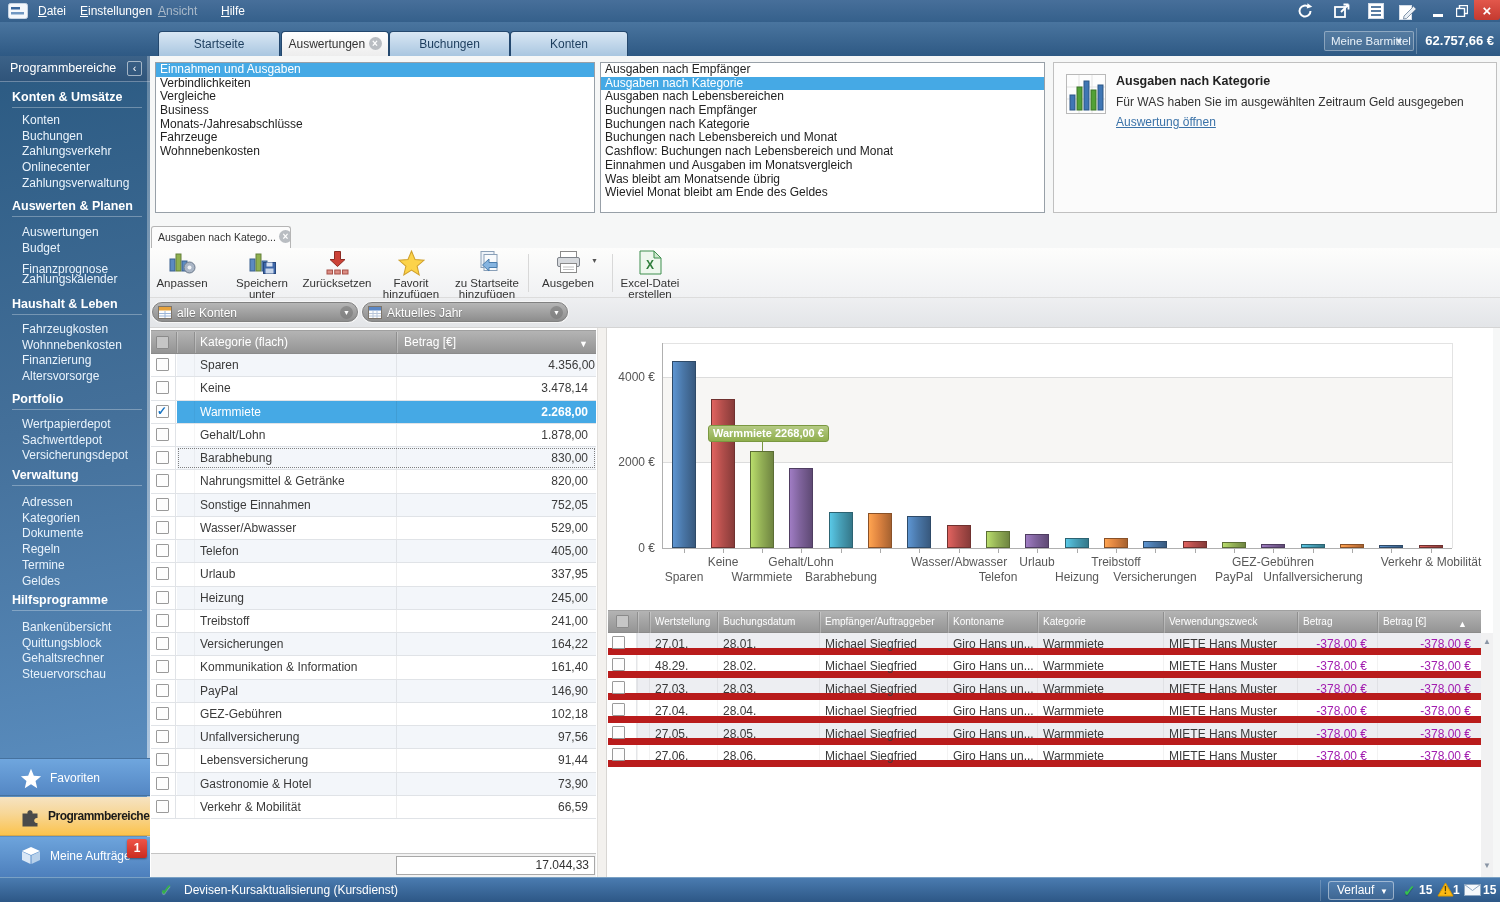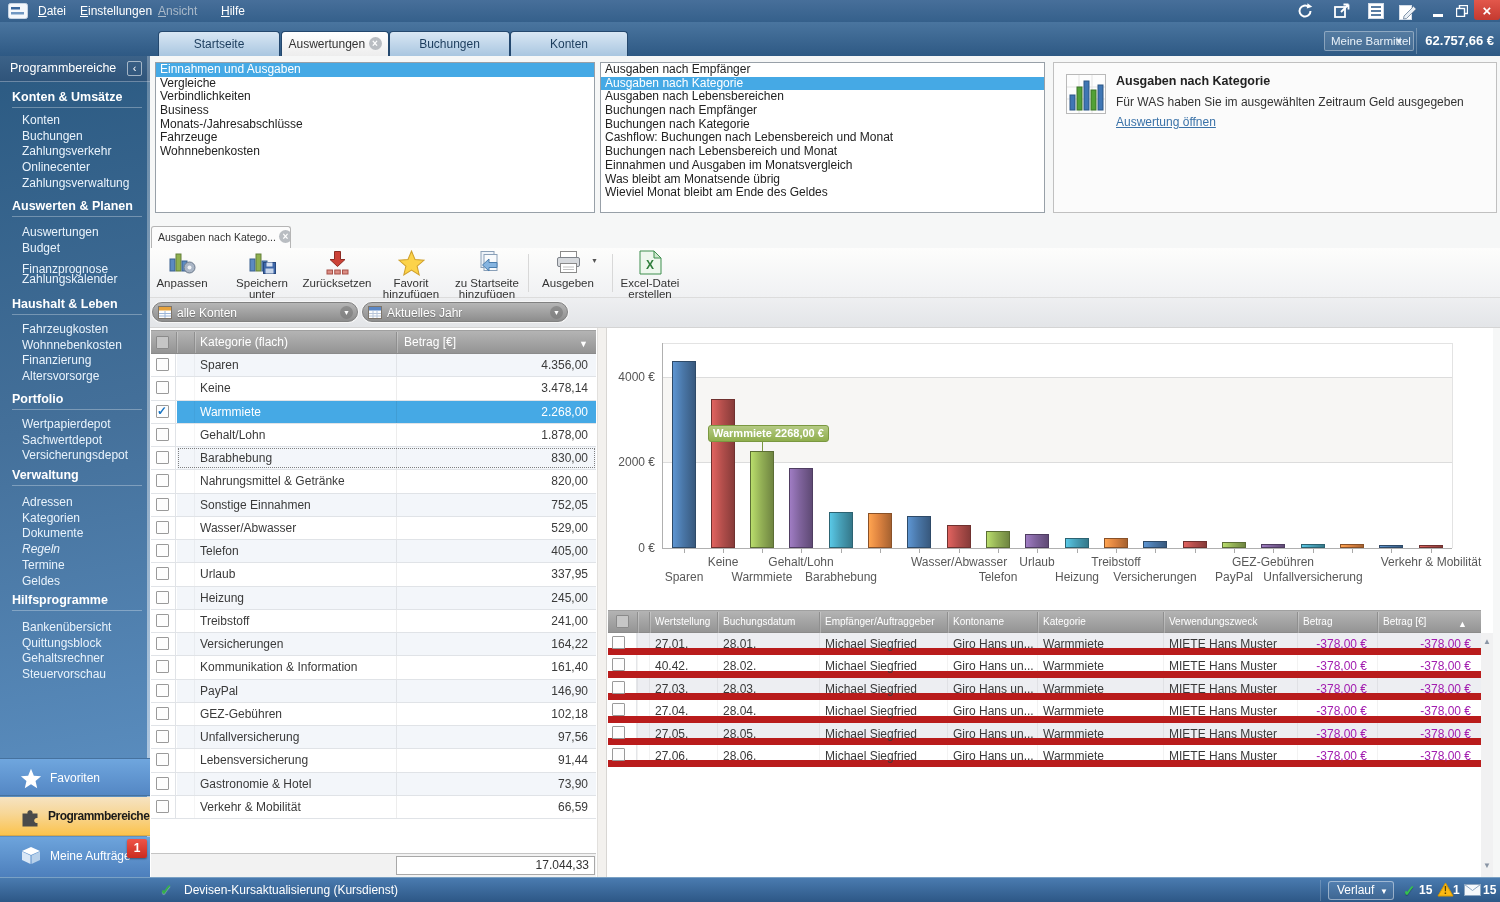--- a/index.html
+++ b/index.html
@@ -183,48 +183,48 @@
       <div class="sb-item" style="top: 297.4px;">Finanzierung</div>
       <div class="sb-item" style="top: 313.1px;">Altersvorsorge</div>
       <div class="sb-sec-title" style="top: 336px;">Portfolio</div>
       <div class="sb-item" style="top: 361px;">Wertpapierdepot</div>
       <div class="sb-item" style="top: 376.7px;">Sachwertdepot</div>
       <div class="sb-item" style="top: 392.4px;">Versicherungsdepot</div>
       <div class="sb-sec-title" style="top: 412px;">Verwaltung</div>
       <div class="sb-item" style="top: 439px;">Adressen</div>
       <div class="sb-item" style="top: 454.7px;">Kategorien</div>
       <div class="sb-item" style="top: 470.4px;">Dokumente</div>
-      <div class="sb-item" style="top: 486.1px; font-style: italic;">Regeln</div>
+      <div class="sb-item" style="top: 486.1px;">Regeln</div>
       <div class="sb-item" style="top: 501.8px;">Termine</div>
       <div class="sb-item" style="top: 517.5px;">Geldes</div>
       <div class="sb-sec-title" style="top: 537px;">Hilfsprogramme</div>
       <div class="sb-item" style="top: 564px;">Bankenübersicht</div>
       <div class="sb-item" style="top: 579.7px;">Quittungsblock</div>
       <div class="sb-item" style="top: 595.4px;">Gehaltsrechner</div>
       <div class="sb-item" style="top: 611.1px;">Steuervorschau</div>
     </div>
 <div id="content-bg"></div>
 <div id="sidebar-edge"></div>
 <div class="listbox" id="groups-list" style="left:155px;width:440px">
       <div class="list-item selected">Einnahmen und Ausgaben</div>
+      <div class="list-item">Verbindlichkeiten</div>
       <div class="list-item">Vergleiche</div>
-      <div class="list-item">Verbindlichkeiten</div>
       <div class="list-item">Business</div>
       <div class="list-item">Monats-/Jahresabschlüsse</div>
       <div class="list-item">Fahrzeuge</div>
       <div class="list-item">Wohnnebenkosten</div>
     </div>
 <div class="listbox" id="reports-list" style="left:600px;width:445px">
       <div class="list-item">Ausgaben nach Empfänger</div>
       <div class="list-item selected">Ausgaben nach Kategorie</div>
       <div class="list-item">Ausgaben nach Lebensbereichen</div>
       <div class="list-item">Buchungen nach Empfänger</div>
       <div class="list-item">Buchungen nach Kategorie</div>
+      <div class="list-item">Buchungen nach Lebensbereich und Monat</div>
       <div class="list-item">Cashflow: Buchungen nach Lebensbereich und Monat</div>
-      <div class="list-item">Buchungen nach Lebensbereich und Monat</div>
       <div class="list-item">Einnahmen und Ausgaben im Monatsvergleich</div>
       <div class="list-item">Was bleibt am Monatsende übrig</div>
       <div class="list-item">Wieviel Monat bleibt am Ende des Geldes</div>
     </div>
 <div id="infobox">
   <div id="infobox-icon"><svg width="40" height="40">
           <rect x="0.5" y="0.5" width="39" height="39" fill="#fdfdfd" stroke="#b9b9b9"></rect>
           <line x1="1" y1="13" x2="39" y2="13" stroke="#e3e3e3"></line>
           <line x1="1" y1="25" x2="39" y2="25" stroke="#e3e3e3"></line>
           <line x1="13" y1="1" x2="13" y2="39" stroke="#e3e3e3"></line>
@@ -343,21 +343,21 @@
         <div class="gh-label" style="left: 49px;">Kategorie (flach)</div>
         <div class="gh-label" style="left: 253px;">Betrag [€]</div>
         <div class="sort-arrow" style="right: 8px;">▼</div>
       </div>
       <div class="cat-row" style="top: 354px; height: 23px;">
         <div style="position: absolute; left: 0px; top: 0px; width: 25px; height: 100%; background: rgb(255, 255, 255); border-right: 1px solid rgb(224, 227, 231);">
           <div class="cb" style="left: 5px; top: 4px;"></div>
         </div>
         <div style="position: absolute; left: 26px; top: 0px; width: 419px; height: 100%; background: rgb(243, 246, 250);">
           <div style="position: absolute; left: 23px; top: 4px; white-space: nowrap;">Sparen</div>
-          <div style="position: absolute; right: 8px; top: 4px;">4.356,00</div>
+          <div style="position: absolute; right: 1px; top: 4px;">4.356,00</div>
           <div style="position: absolute; left: 17px; top: 0px; width: 1px; height: 100%; background: rgba(0, 0, 0, 0.04);"></div>
           <div style="position: absolute; left: 219px; top: 0px; width: 1px; height: 100%; background: rgba(0, 0, 0, 0.07);"></div>
         </div>
       </div>
       <div class="cat-row" style="top: 377px; height: 24px;">
         <div style="position: absolute; left: 0px; top: 0px; width: 25px; height: 100%; background: rgb(255, 255, 255); border-right: 1px solid rgb(224, 227, 231);">
           <div class="cb" style="left: 5px; top: 4px;"></div>
         </div>
         <div style="position: absolute; left: 26px; top: 0px; width: 419px; height: 100%; background: rgb(255, 255, 255);">
           <div style="position: absolute; left: 23px; top: 4px; white-space: nowrap;">Keine</div>
@@ -365,21 +365,21 @@
           <div style="position: absolute; left: 17px; top: 0px; width: 1px; height: 100%; background: rgba(0, 0, 0, 0.04);"></div>
           <div style="position: absolute; left: 219px; top: 0px; width: 1px; height: 100%; background: rgba(0, 0, 0, 0.07);"></div>
         </div>
       </div>
       <div class="cat-row" style="top: 401px; height: 23px;">
         <div style="position: absolute; left: 0px; top: 0px; width: 25px; height: 100%; background: rgb(255, 255, 255); border-right: 1px solid rgb(224, 227, 231);">
           <div class="cb checked" style="left: 5px; top: 4px;"></div>
         </div>
         <div style="position: absolute; left: 26px; top: 0px; width: 419px; height: 100%; background: rgb(69, 169, 229); color: rgb(255, 255, 255);">
           <div style="position: absolute; left: 23px; top: 4px; white-space: nowrap;">Warmmiete</div>
-          <div style="position: absolute; right: 8px; top: 4px;">2.268,00</div>
+          <div style="position: absolute; right: 8px; top: 4px; font-weight: bold;">2.268,00</div>
           <div style="position: absolute; left: 17px; top: 0px; width: 1px; height: 100%; background: rgba(0, 0, 0, 0.04);"></div>
           <div style="position: absolute; left: 219px; top: 0px; width: 1px; height: 100%; background: rgba(0, 0, 0, 0.07);"></div>
         </div>
       </div>
       <div class="cat-row" style="top: 424px; height: 23px;">
         <div style="position: absolute; left: 0px; top: 0px; width: 25px; height: 100%; background: rgb(255, 255, 255); border-right: 1px solid rgb(224, 227, 231);">
           <div class="cb" style="left: 5px; top: 4px;"></div>
         </div>
         <div style="position: absolute; left: 26px; top: 0px; width: 419px; height: 100%; background: rgb(255, 255, 255);">
           <div style="position: absolute; left: 23px; top: 4px; white-space: nowrap;">Gehalt/Lohn</div>
@@ -678,21 +678,21 @@
         <div style="position: absolute; left: 339px; top: 0px; width: 1px; height: 100%; background: rgba(0, 0, 0, 0.05);"></div>
         <div style="position: absolute; left: 429px; top: 0px; width: 1px; height: 100%; background: rgba(0, 0, 0, 0.05);"></div>
         <div style="position: absolute; left: 555px; top: 0px; width: 1px; height: 100%; background: rgba(0, 0, 0, 0.05);"></div>
         <div style="position: absolute; left: 689px; top: 0px; width: 1px; height: 100%; background: rgba(0, 0, 0, 0.05);"></div>
         <div style="position: absolute; left: 769px; top: 0px; width: 1px; height: 100%; background: rgba(0, 0, 0, 0.05);"></div>
       </div>
       <div class="tx-row" style="top: 655px; height: 23px; background: rgb(255, 255, 255);">
         <div style="position: absolute; left: 0px; top: 0px; width: 29px; height: 100%; background: rgb(255, 255, 255); border-right: 1px solid rgb(228, 230, 233);">
           <div class="cb" style="left: 4px; top: 3px;"></div>
         </div>
-        <div class="tx-cell" style="left: 47px; width: 58px;">40.42.</div>
+        <div class="tx-cell" style="left: 47px; width: 58px;">48.29.</div>
         <div class="tx-cell" style="left: 115px; width: 92px;">28.02.</div>
         <div class="tx-cell" style="left: 217px; width: 118px;">Michael Siegfried</div>
         <div class="tx-cell" style="left: 345px; width: 80px;">Giro Hans un...</div>
         <div class="tx-cell" style="left: 435px; width: 116px;">Warmmiete</div>
         <div class="tx-cell" style="left: 561px; width: 124px;">MIETE Hans Muster</div>
         <div class="tx-cell tx-neg" style="left: 689px; width: 70px; text-align: right;">-378,00 €</div>
         <div class="tx-cell tx-neg" style="left: 769px; width: 94px; text-align: right;">-378,00 €</div>
         <div style="position: absolute; left: 29px; top: 0px; width: 1px; height: 100%; background: rgba(0, 0, 0, 0.05);"></div>
         <div style="position: absolute; left: 41px; top: 0px; width: 1px; height: 100%; background: rgba(0, 0, 0, 0.05);"></div>
         <div style="position: absolute; left: 109px; top: 0px; width: 1px; height: 100%; background: rgba(0, 0, 0, 0.05);"></div>

